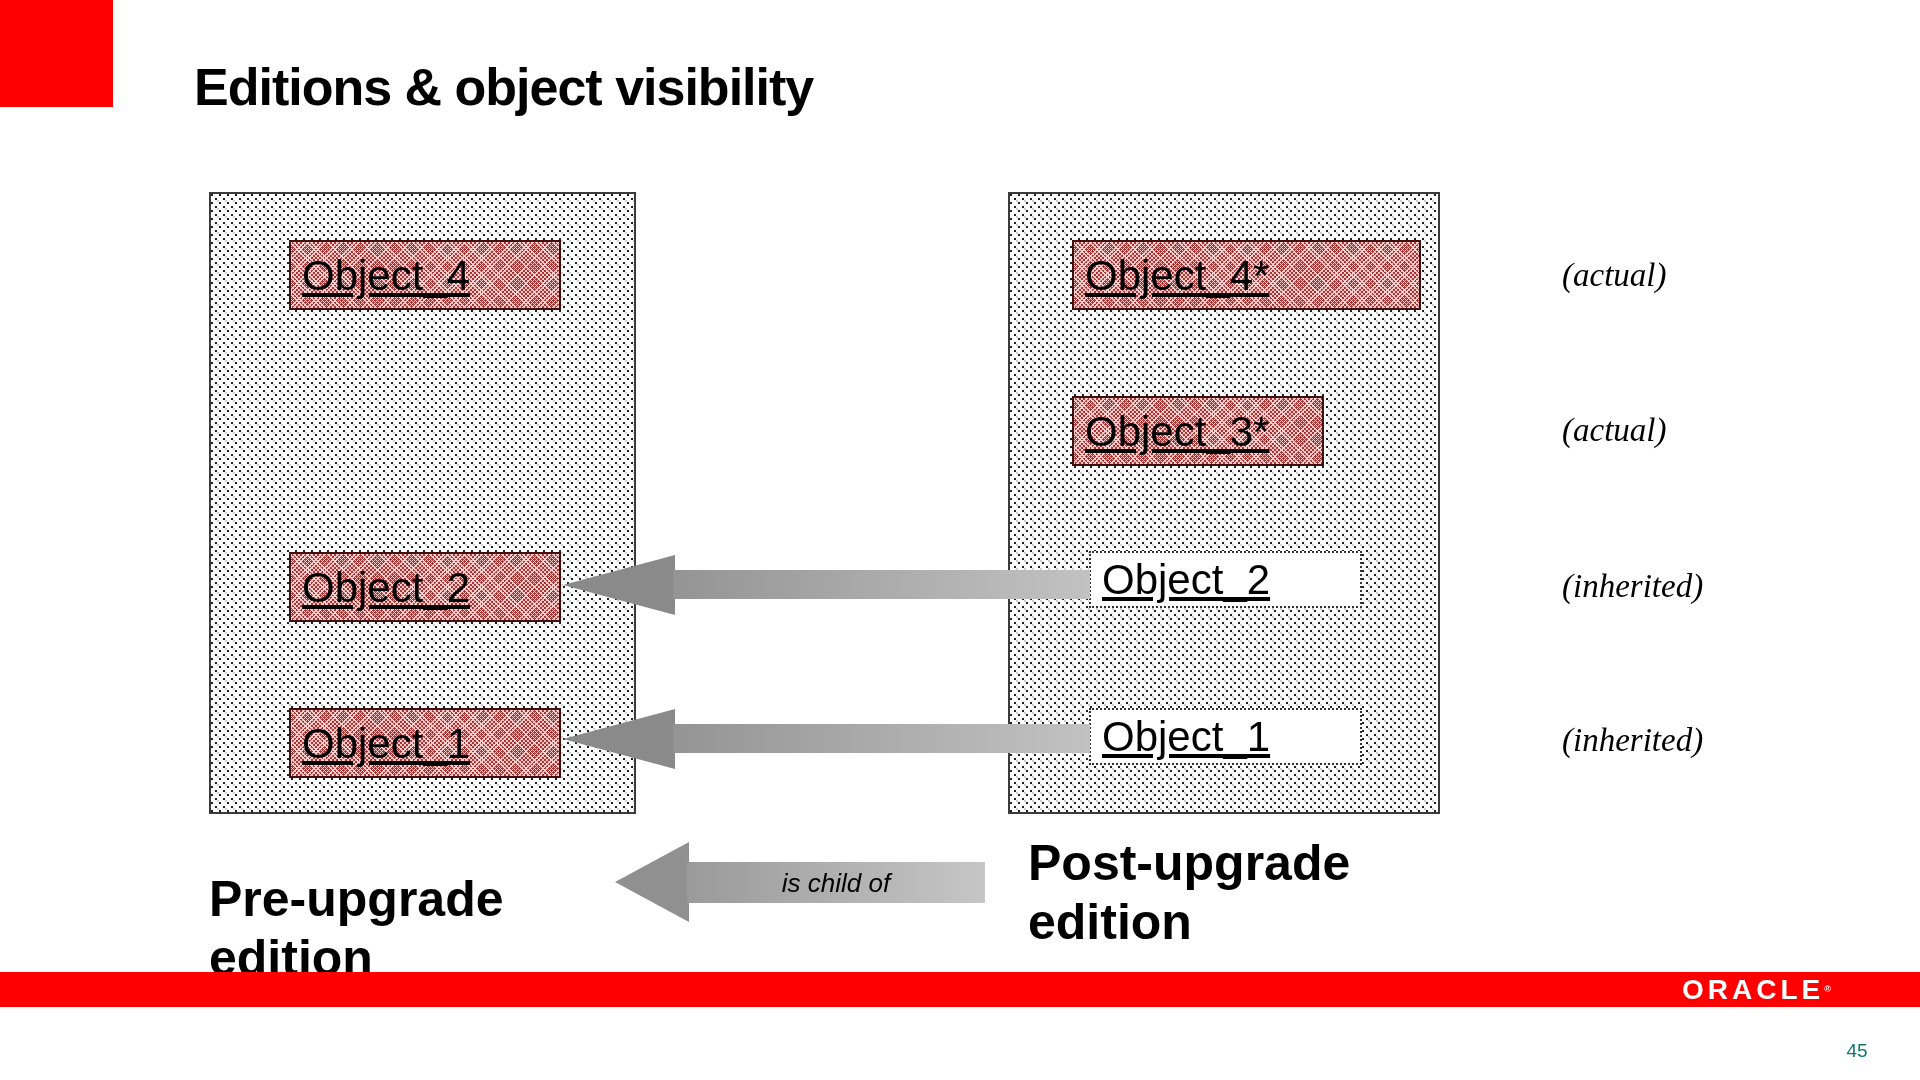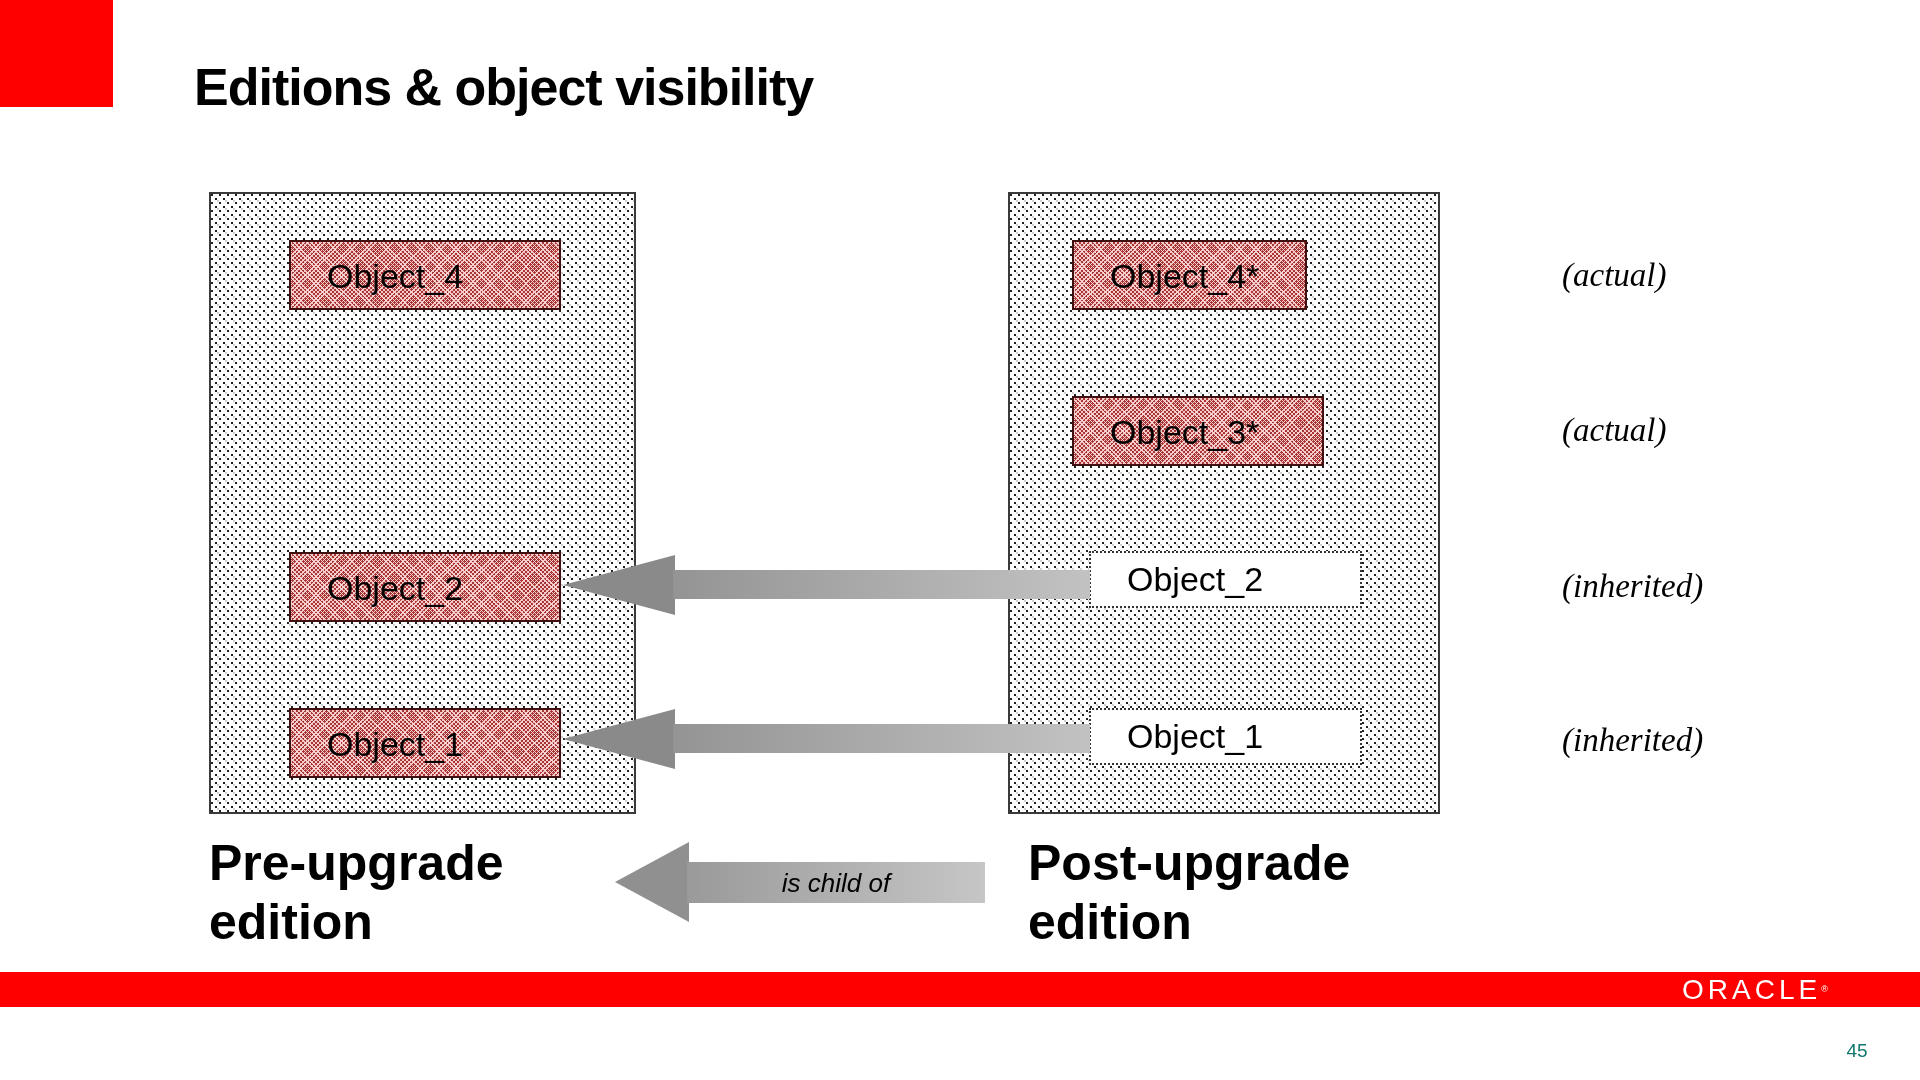--- a/index.html
+++ b/index.html
@@ -22,35 +22,35 @@
       radial-gradient(#1f1f1f 0.9px, transparent 1.1px),
       radial-gradient(rgba(120,120,120,.35) 0.8px, transparent 1px);
     background-size:8px 8px,8px 8px,8px 8px;
     background-position:1px 1px,5px 5px,3px 3px;
   }
   .panel.left{left:209px;}
   .panel.right{left:1008px;width:432px;}
   
   .obj{
     position:absolute;height:70px;box-sizing:border-box;
-    font-size:34px;line-height:68px;padding-left:36px;white-space:nowrap;
+    font-size:42px;line-height:68px;padding-left:11px;white-space:nowrap;text-decoration:underline;
   }
   .obj.red{
     background-color:#a83434;
     background-image:
       repeating-linear-gradient(45deg, rgba(255,218,218,0.9) 0 1px, transparent 1px 3px),
       repeating-linear-gradient(135deg, rgba(255,218,218,0.9) 0 1px, transparent 1px 3px);
     border:2px solid #401010;
   }
   .obj.white{
     background:#ffffff;border:2px dotted #333;height:57px;line-height:53px;
   }
   .lo{left:289px;width:272px;}
   .o4{top:240px;} .o3{top:396px;} .o2{top:552px;} .o1{top:708px;}
-  .r4{left:1072px;top:240px;width:235px;}
+  .r4{left:1072px;top:240px;width:349px;}
   .r3{left:1072px;top:396px;width:252px;}
   .r2{left:1089px;top:551px;width:273px;}
   .r1{left:1089px;top:708px;width:273px;}
   
   .annot{
     position:absolute;left:1562px;width:300px;height:44px;line-height:44px;
     font-size:33px;font-style:italic;font-family:Liberation Serif, serif;
   }
   .a4{top:253px;} .a3{top:408px;} .a2{top:564px;} .a1{top:718px;}
   
@@ -76,26 +76,26 @@
     background:linear-gradient(90deg,#9a9a9a 0%,#c6c6c6 100%);
   }
   .child-label{
     position:absolute;left:700px;top:864px;width:272px;text-align:center;
     font-size:26px;font-style:italic;line-height:38px;
   }
   
   .caption{
     position:absolute;top:834px;font-size:50px;font-weight:bold;line-height:59px;
   }
-  .caption.left{left:209px;} .caption.right{left:1028px;}
+  .caption.left{left:209px;margin-top:36px;} .caption.right{left:1028px;}
   
   .footer-bar{position:absolute;left:0;top:972px;width:1920px;height:35px;background:#fe0000;}
   .oracle-logo{
     position:absolute;left:1682px;top:974px;height:31px;line-height:31px;
-    color:#ffffff;font-size:28px;font-weight:normal;letter-spacing:4px;white-space:nowrap;
+    color:#ffffff;font-size:28px;font-weight:bold;letter-spacing:4px;white-space:nowrap;
   }
   .oracle-tm{font-size:9px;vertical-align:top;letter-spacing:0;}
   .page-number{
     position:absolute;left:1836px;top:1040px;width:42px;text-align:center;
     font-size:19px;color:#0f766e;
   }
 </style>
 </head>
 <body>
 

